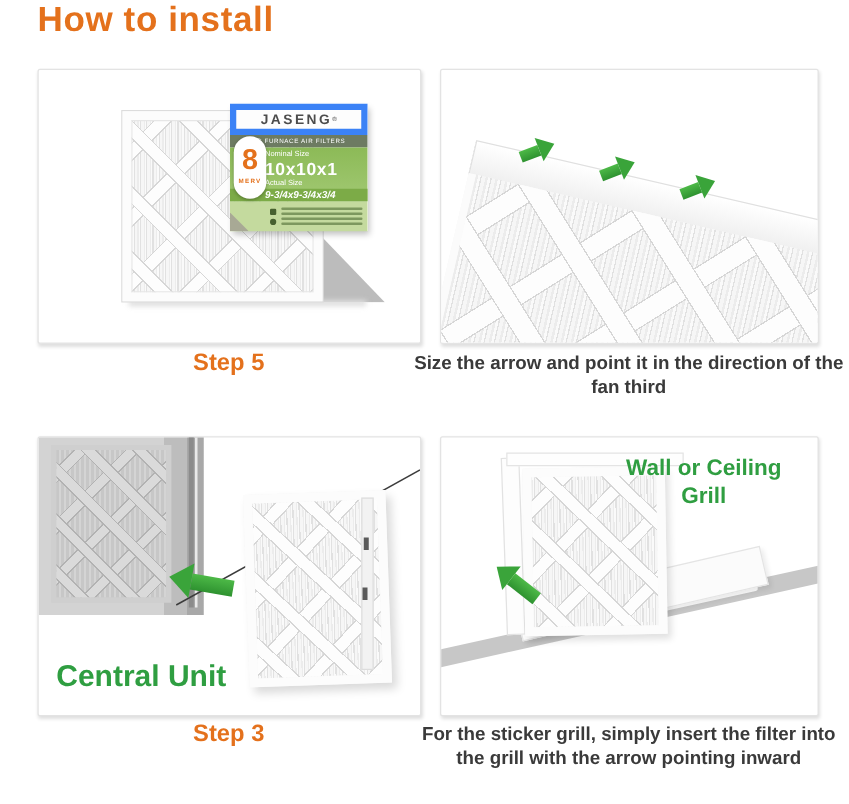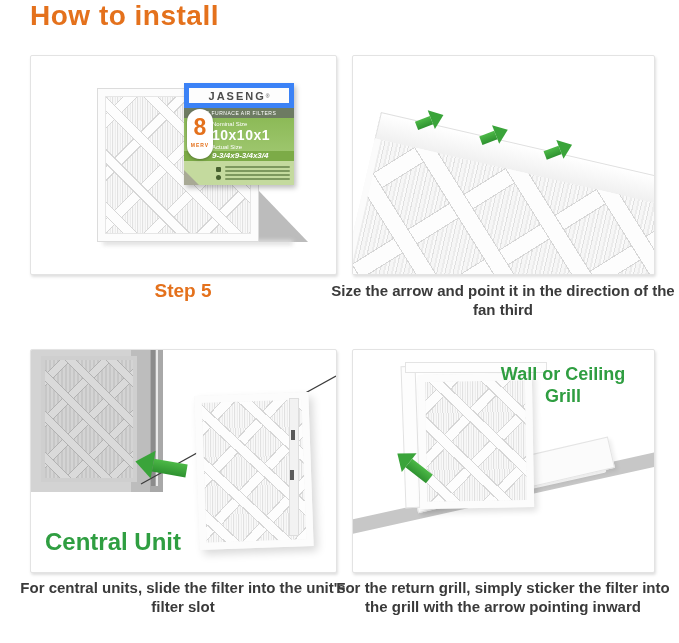--- a/index.html
+++ b/index.html
@@ -220,19 +220,19 @@
     <div class="wg-text">Wall or Ceiling Grill</div>
   </div>
 
   <div class="cap" id="c1">
     <div class="step">Step 5</div>
   </div>
   <div class="cap" id="c2">
     <div class="txt">Size the arrow and point it in the direction of the fan third</div>
   </div>
   <div class="cap" id="c3">
-    <div class="txt">For central units, slide the filter into the unit's filter slot</div>
+    <div class="step">Step 3</div>
   </div>
   <div class="cap" id="c4">
-    <div class="txt">For the return grill, simply sticker the filter into the grill with the arrow pointing inward</div>
+    <div class="txt">For the sticker grill, simply insert the filter into the grill with the arrow pointing inward</div>
   </div>
 
 </div>
 
 </body></html>

